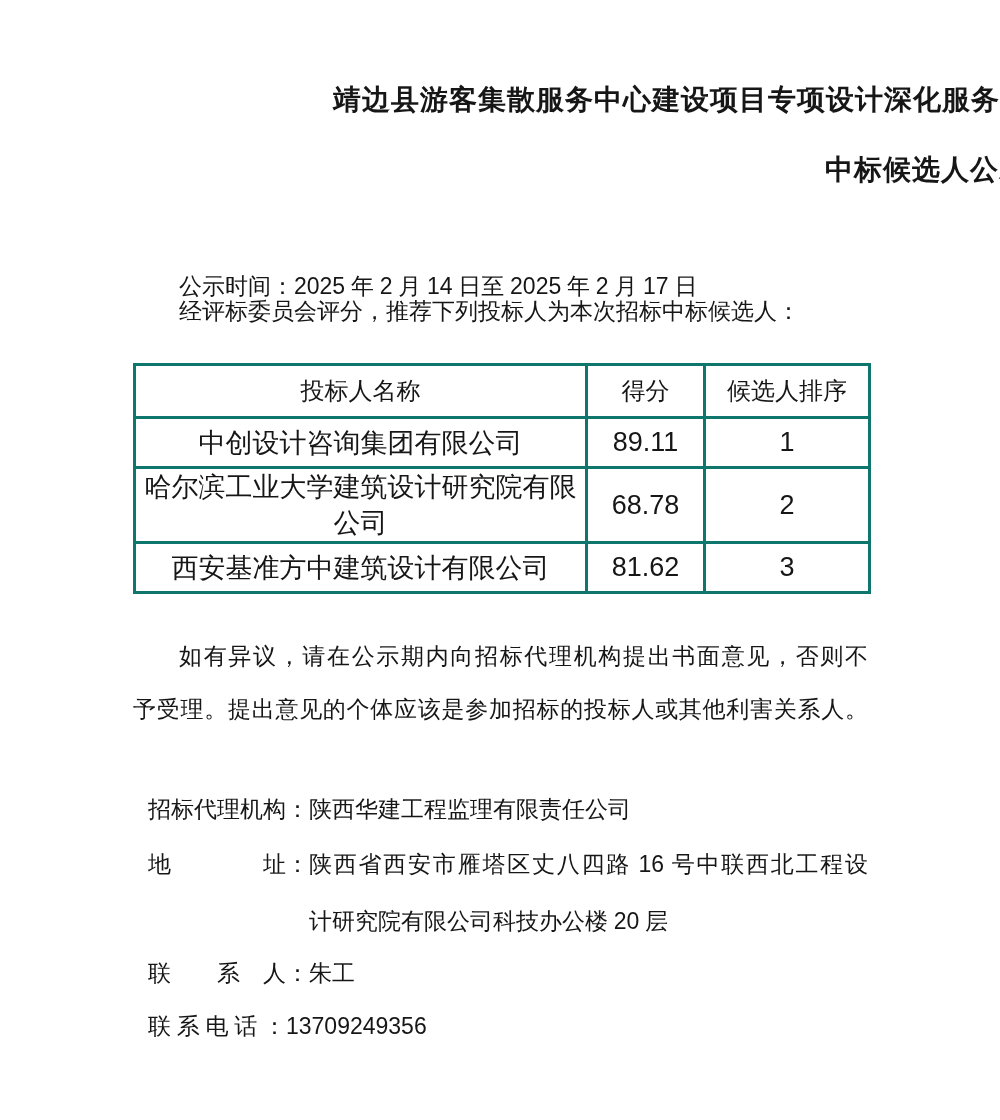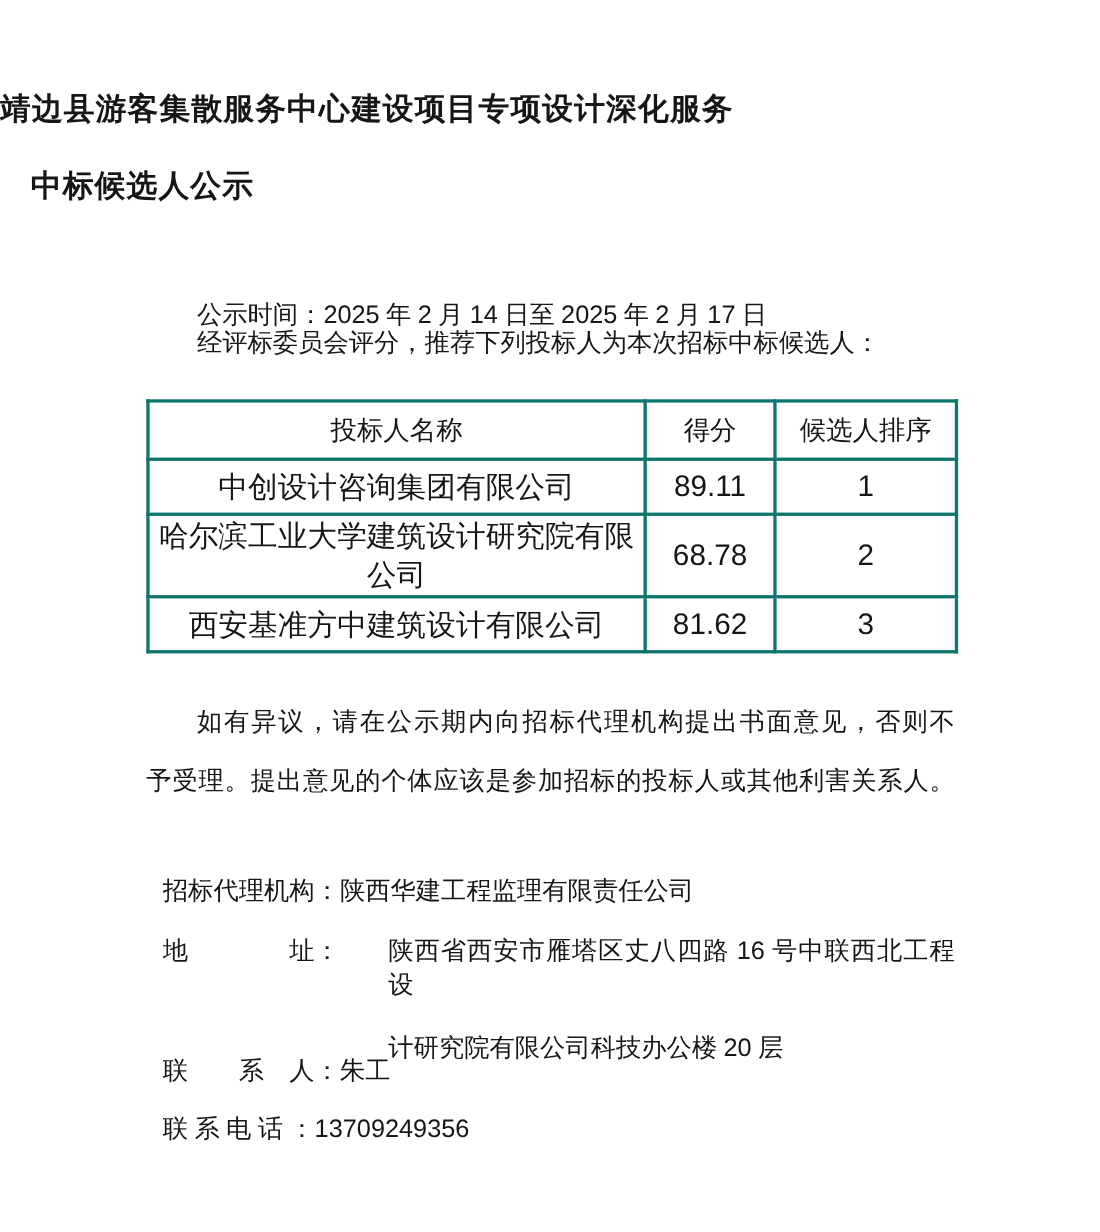--- a/index.html
+++ b/index.html
@@ -3,21 +3,21 @@
 <meta charset="utf-8">
 <style>
   html,body{margin:0;padding:0;}
   body{
     width:1000px;height:1120px;background:#ffffff;position:relative;
     font-family:"Liberation Serif","DejaVu Serif",serif;color:#161616;
     overflow:hidden;
   }
   .abs{position:absolute;}
   
-  .title{left:0;width:1000px;text-align:left;font-size:28px;font-weight:bold;
+  .title{left:0;width:1000px;text-align:right;font-size:28px;font-weight:bold;
          letter-spacing:1px;line-height:32px;}
   .title-l1{top:84px;}
   .title-l2{top:154px;margin-left:28px;}
   
   .para{left:133px;width:735px;font-size:23px;line-height:31px;}
   .indent{text-indent:46px;}
   .p-publish{top:243px;margin-top:28px;}
   .p-recommend{top:296px;}
   
   table.candidates{
@@ -34,21 +34,21 @@
   .obj-line{left:133px;width:735px;font-size:23px;line-height:31px;
             text-align:justify;text-align-last:justify;}
   .obj1{top:641px;text-indent:46px;}
   .obj2{top:694px;}
   
   .crow{position:absolute;left:148px;width:720px;display:flex;
         font-size:23px;line-height:31px;}
   .clabel{white-space:pre;flex:0 0 auto;}
   .cvalue{flex:1 1 auto;}
   .row-agency{top:794px;}
-  .row-address{top:849px;gap:44px;}
+  .row-address{top:849px;}
   .row-person{top:958px;}
   .row-phone{top:1011px;}
   .addr-l1{text-align:justify;text-align-last:justify;}
   .addr-l2{margin-top:26px;}
   
   .num{font-family:"Liberation Sans","DejaVu Sans",sans-serif;}
 </style>
 </head>
 <body>
 

